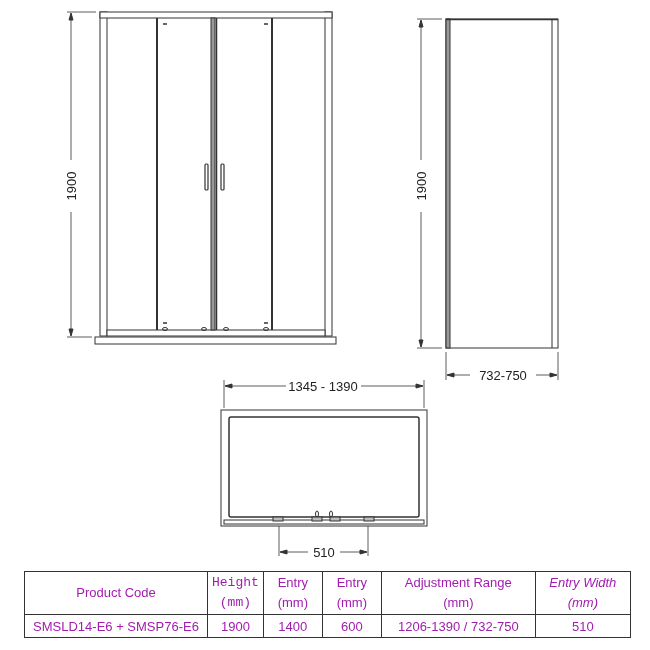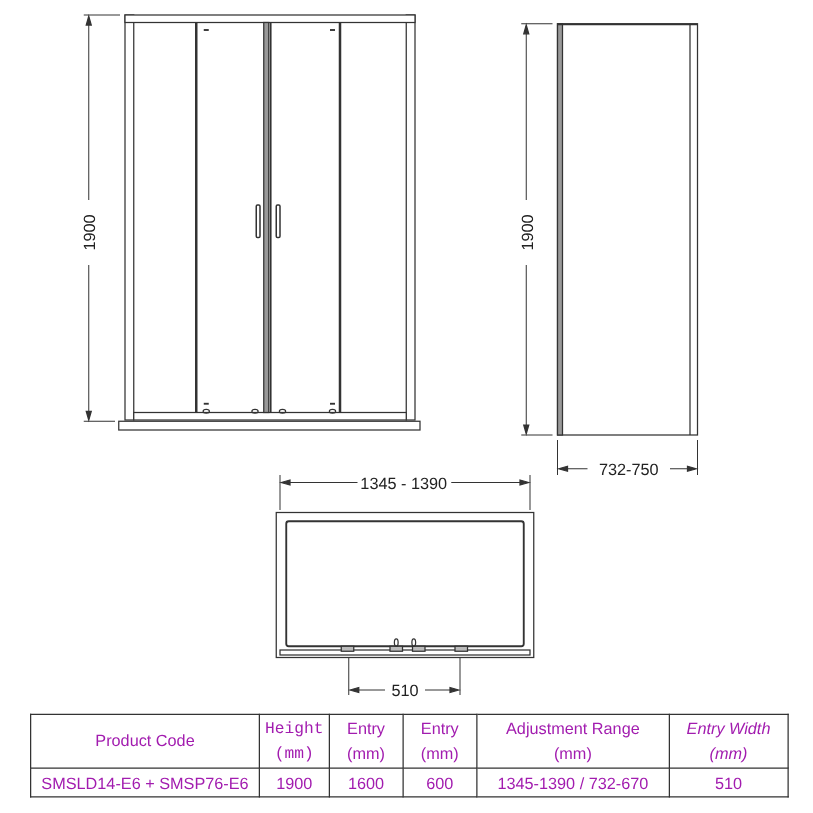--- a/index.html
+++ b/index.html
@@ -117,19 +117,19 @@
       <th class="c2"><span>Entry</span><br><span>(mm)</span></th>
       <th class="c3"><span>Entry</span><br><span>(mm)</span></th>
       <th class="c4"><span>Adjustment Range</span><br><span>(mm)</span></th>
       <th class="c5"><span>Entry Width</span><br><span>(mm)</span></th>
     </tr>
   </thead>
   <tbody>
     <tr>
       <td>SMSLD14-E6 + SMSP76-E6</td>
       <td>1900</td>
-      <td>1600</td>
+      <td>1400</td>
       <td>600</td>
-      <td>1345-1390 / 732-670</td>
+      <td>1206-1390 / 732-750</td>
       <td>510</td>
     </tr>
   </tbody>
 </table>
 
 </body></html>

